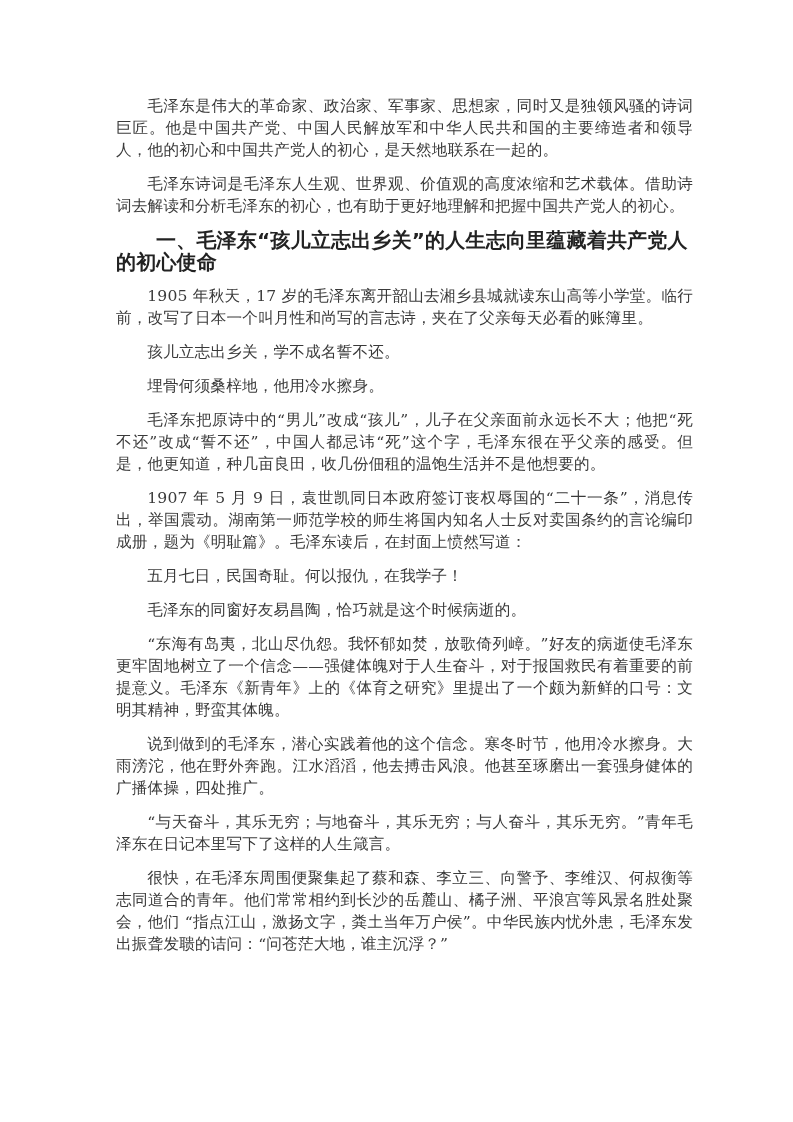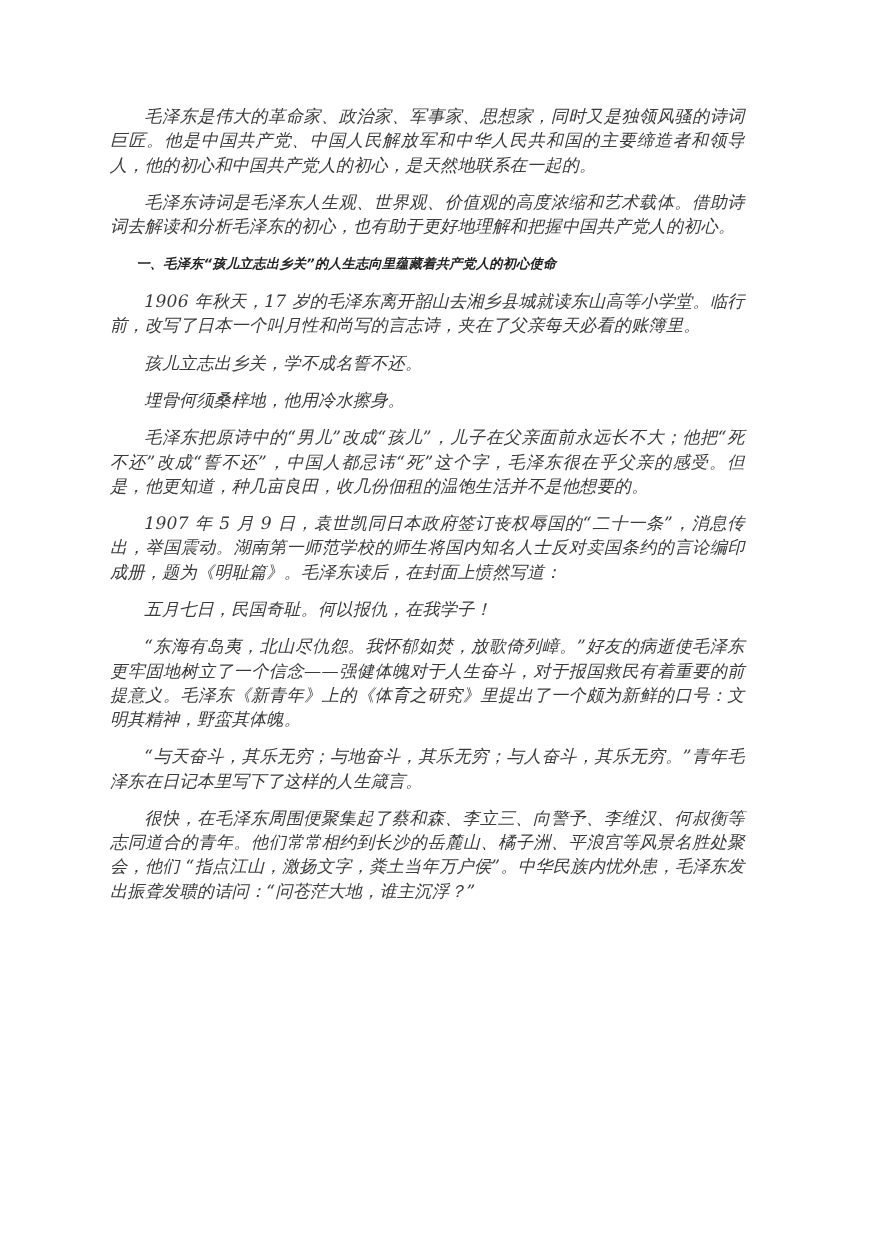--- a/index.html
+++ b/index.html
@@ -1,35 +1,36 @@
 <!DOCTYPE html>
 <html><head>
 <meta charset="utf-8">
 <style>
   html, body { margin: 0; padding: 0; background: #ffffff; }
   body { width: 793px; height: 1122px; position: relative; overflow: hidden; }
   .page {
-    position: absolute; left: 100px; top: 95px; width: 577px;
+    position: absolute; left: 116px; top: 95px; width: 577px;
     font-family: "DejaVu Serif", "Liberation Serif", serif;
     color: #3a3a3a; font-size: 15.6px; line-height: 22px;
     letter-spacing: 0.2px;
-    font-style: italic;
   }
   .p { margin: 0 0 12px 0; text-indent: 2em; text-align: justify; }
-  .h { margin: 0 0 12px 0; text-indent: 2em; font-weight: bold; color: #222; font-family: "DejaVu Sans", "Liberation Sans", sans-serif; font-size: 12px; }
+  .h { margin: 0 0 12px 0; text-indent: 2em; font-weight: bold; color: #222; font-family: "DejaVu Sans", "Liberation Sans", sans-serif; font-size: 20px; }
 </style>
 </head>
 <body>
 
 <div class="page">
   <p class="p">毛泽东是伟大的革命家、政治家、军事家、思想家，同时又是独领风骚的诗词巨匠。他是中国共产党、中国人民解放军和中华人民共和国的主要缔造者和领导人，他的初心和中国共产党人的初心，是天然地联系在一起的。</p>
   <p class="p">毛泽东诗词是毛泽东人生观、世界观、价值观的高度浓缩和艺术载体。借助诗词去解读和分析毛泽东的初心，也有助于更好地理解和把握中国共产党人的初心。</p>
   <p class="h">一、毛泽东“孩儿立志出乡关”的人生志向里蕴藏着共产党人的初心使命</p>
-  <p class="p">1906 年秋天，17 岁的毛泽东离开韶山去湘乡县城就读东山高等小学堂。临行前，改写了日本一个叫月性和尚写的言志诗，夹在了父亲每天必看的账簿里。</p>
+  <p class="p">1905 年秋天，17 岁的毛泽东离开韶山去湘乡县城就读东山高等小学堂。临行前，改写了日本一个叫月性和尚写的言志诗，夹在了父亲每天必看的账簿里。</p>
   <p class="p">孩儿立志出乡关，学不成名誓不还。</p>
   <p class="p">埋骨何须桑梓地，他用冷水擦身。</p>
   <p class="p">毛泽东把原诗中的“男儿”改成“孩儿”，儿子在父亲面前永远长不大；他把“死不还”改成“誓不还”，中国人都忌讳“死”这个字，毛泽东很在乎父亲的感受。但是，他更知道，种几亩良田，收几份佃租的温饱生活并不是他想要的。</p>
   <p class="p">1907 年 5 月 9 日，袁世凯同日本政府签订丧权辱国的“二十一条”，消息传出，举国震动。湖南第一师范学校的师生将国内知名人士反对卖国条约的言论编印成册，题为《明耻篇》。毛泽东读后，在封面上愤然写道：</p>
   <p class="p">五月七日，民国奇耻。何以报仇，在我学子！</p>
+  <p class="p">毛泽东的同窗好友易昌陶，恰巧就是这个时候病逝的。</p>
   <p class="p">“东海有岛夷，北山尽仇怨。我怀郁如焚，放歌倚列嶂。”好友的病逝使毛泽东更牢固地树立了一个信念——强健体魄对于人生奋斗，对于报国救民有着重要的前提意义。毛泽东《新青年》上的《体育之研究》里提出了一个颇为新鲜的口号：文明其精神，野蛮其体魄。</p>
+  <p class="p">说到做到的毛泽东，潜心实践着他的这个信念。寒冬时节，他用冷水擦身。大雨滂沱，他在野外奔跑。江水滔滔，他去搏击风浪。他甚至琢磨出一套强身健体的广播体操，四处推广。</p>
   <p class="p">“与天奋斗，其乐无穷；与地奋斗，其乐无穷；与人奋斗，其乐无穷。”青年毛泽东在日记本里写下了这样的人生箴言。</p>
   <p class="p">很快，在毛泽东周围便聚集起了蔡和森、李立三、向警予、李维汉、何叔衡等志同道合的青年。他们常常相约到长沙的岳麓山、橘子洲、平浪宫等风景名胜处聚会，他们 “指点江山，激扬文字，粪土当年万户侯”。中华民族内忧外患，毛泽东发出振聋发聩的诘问：“问苍茫大地，谁主沉浮？”</p>
 </div>
 
 </body></html>

